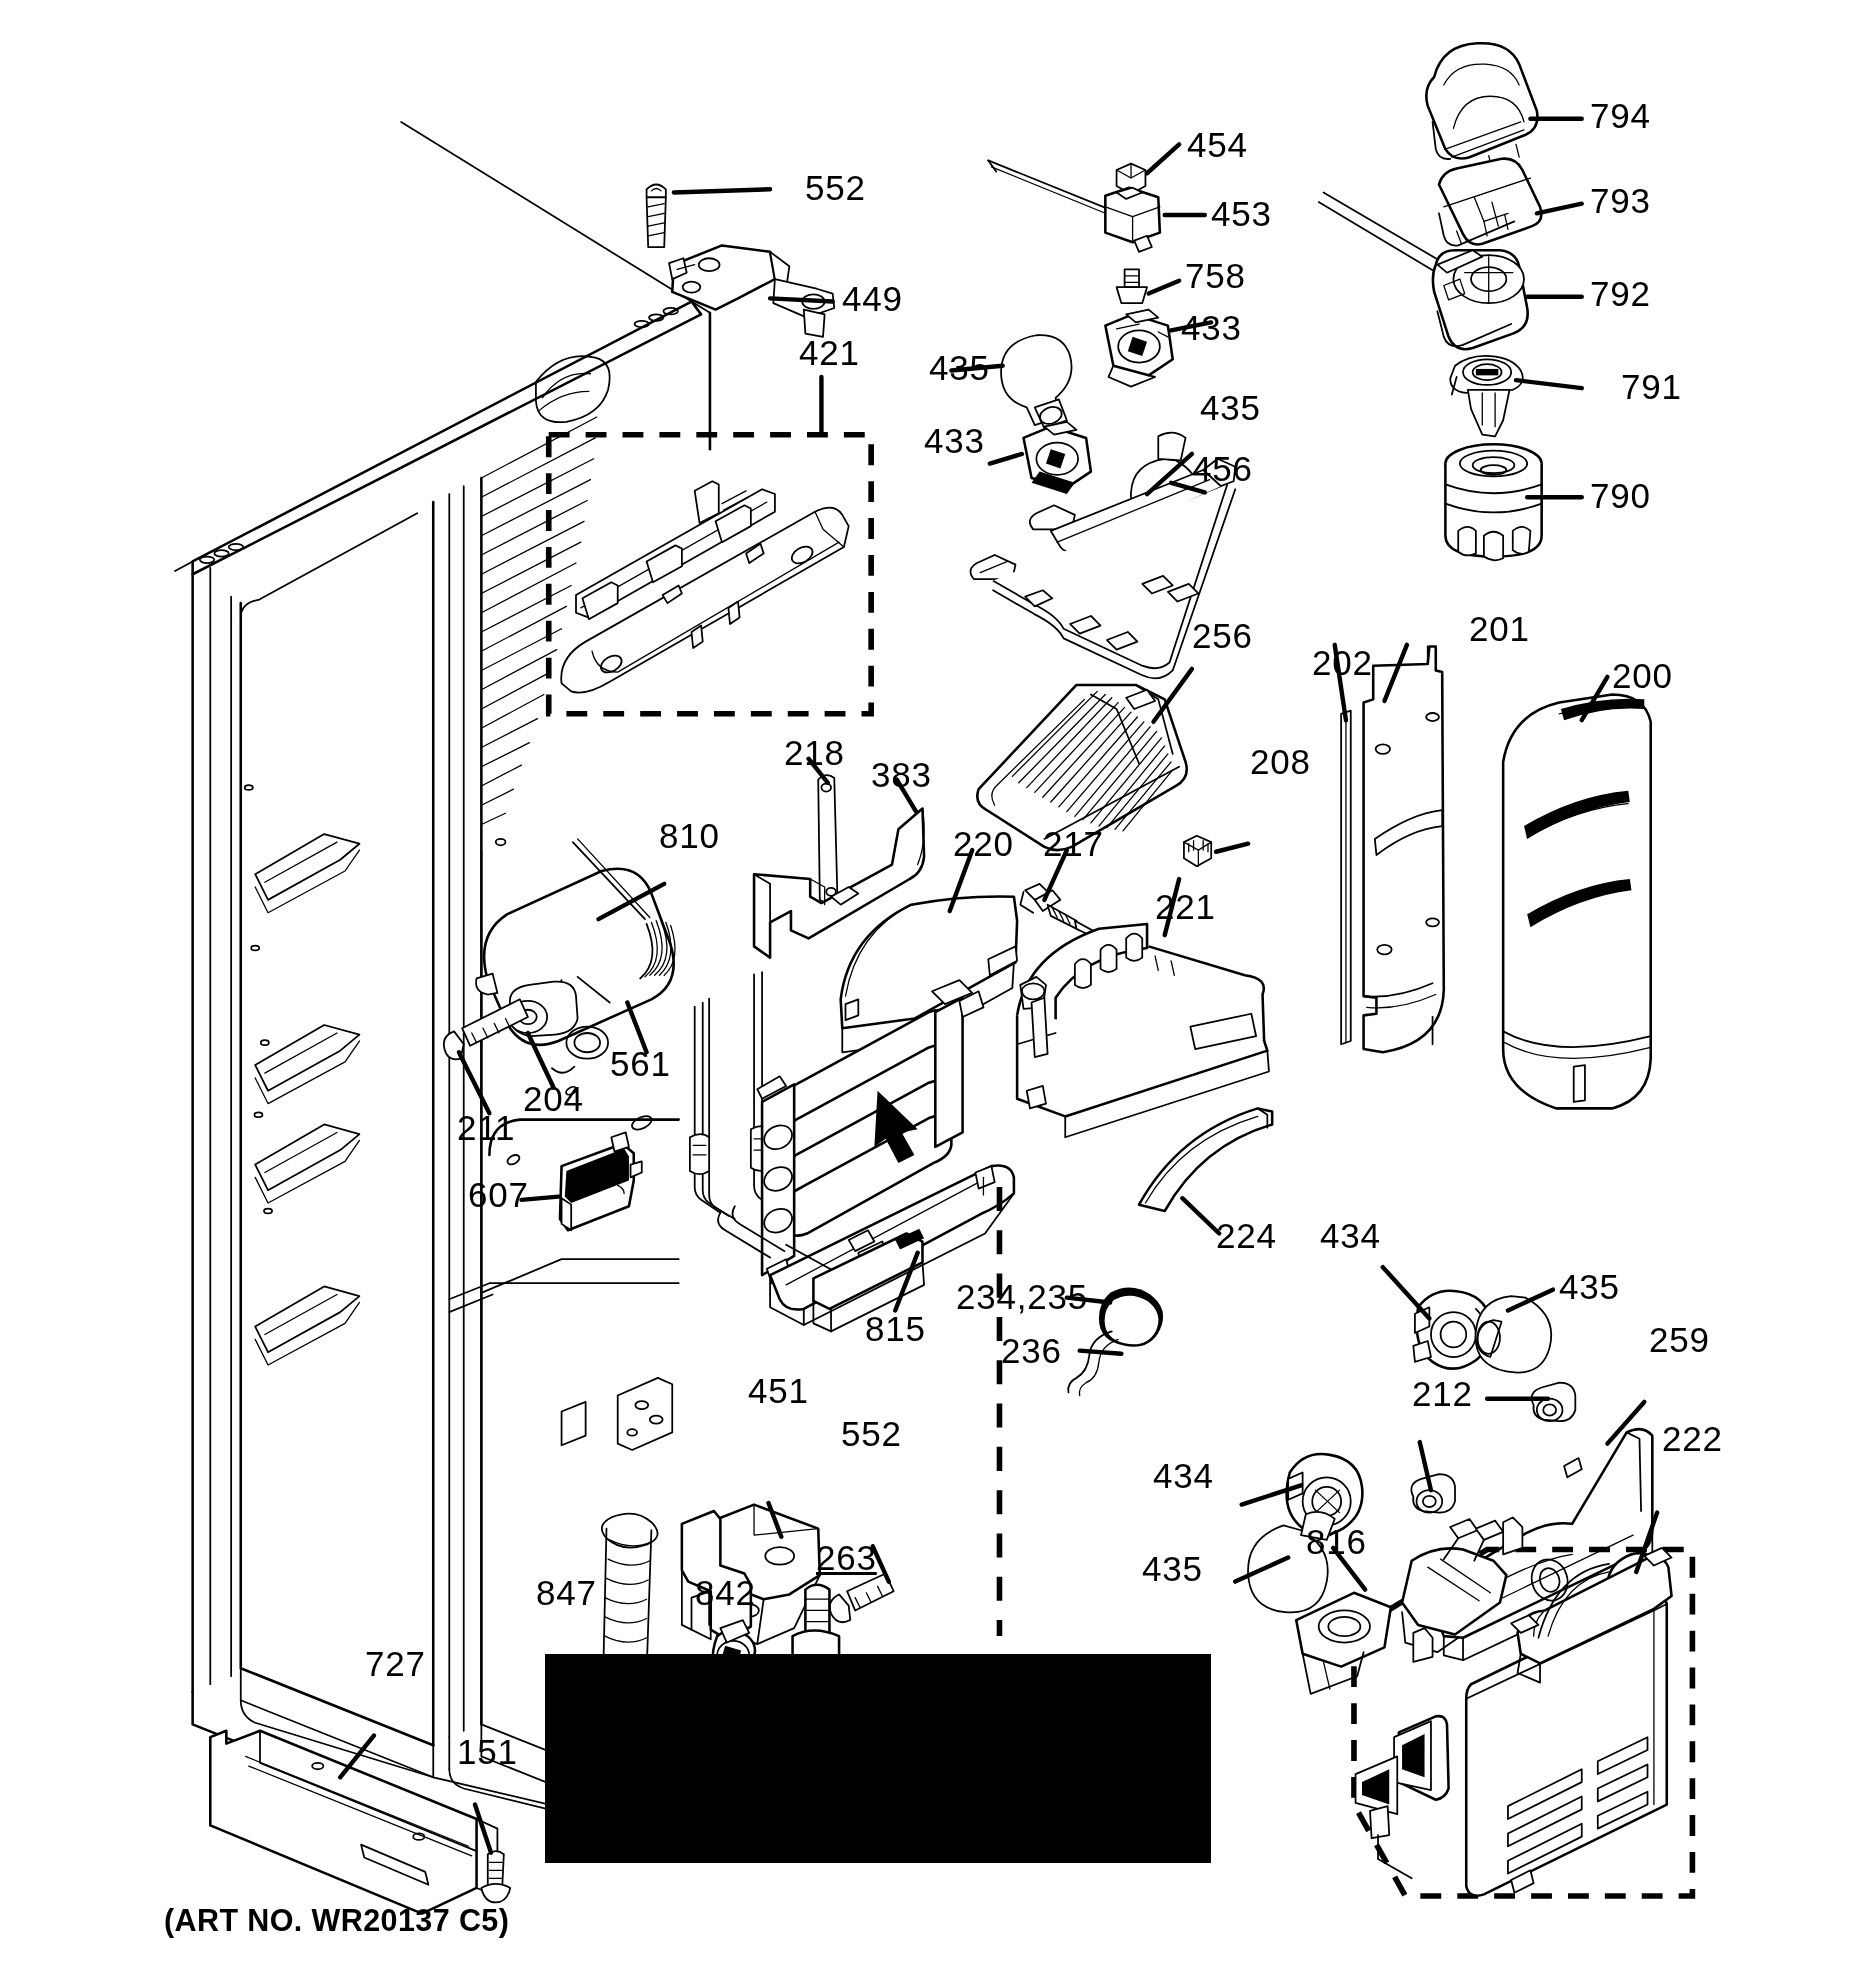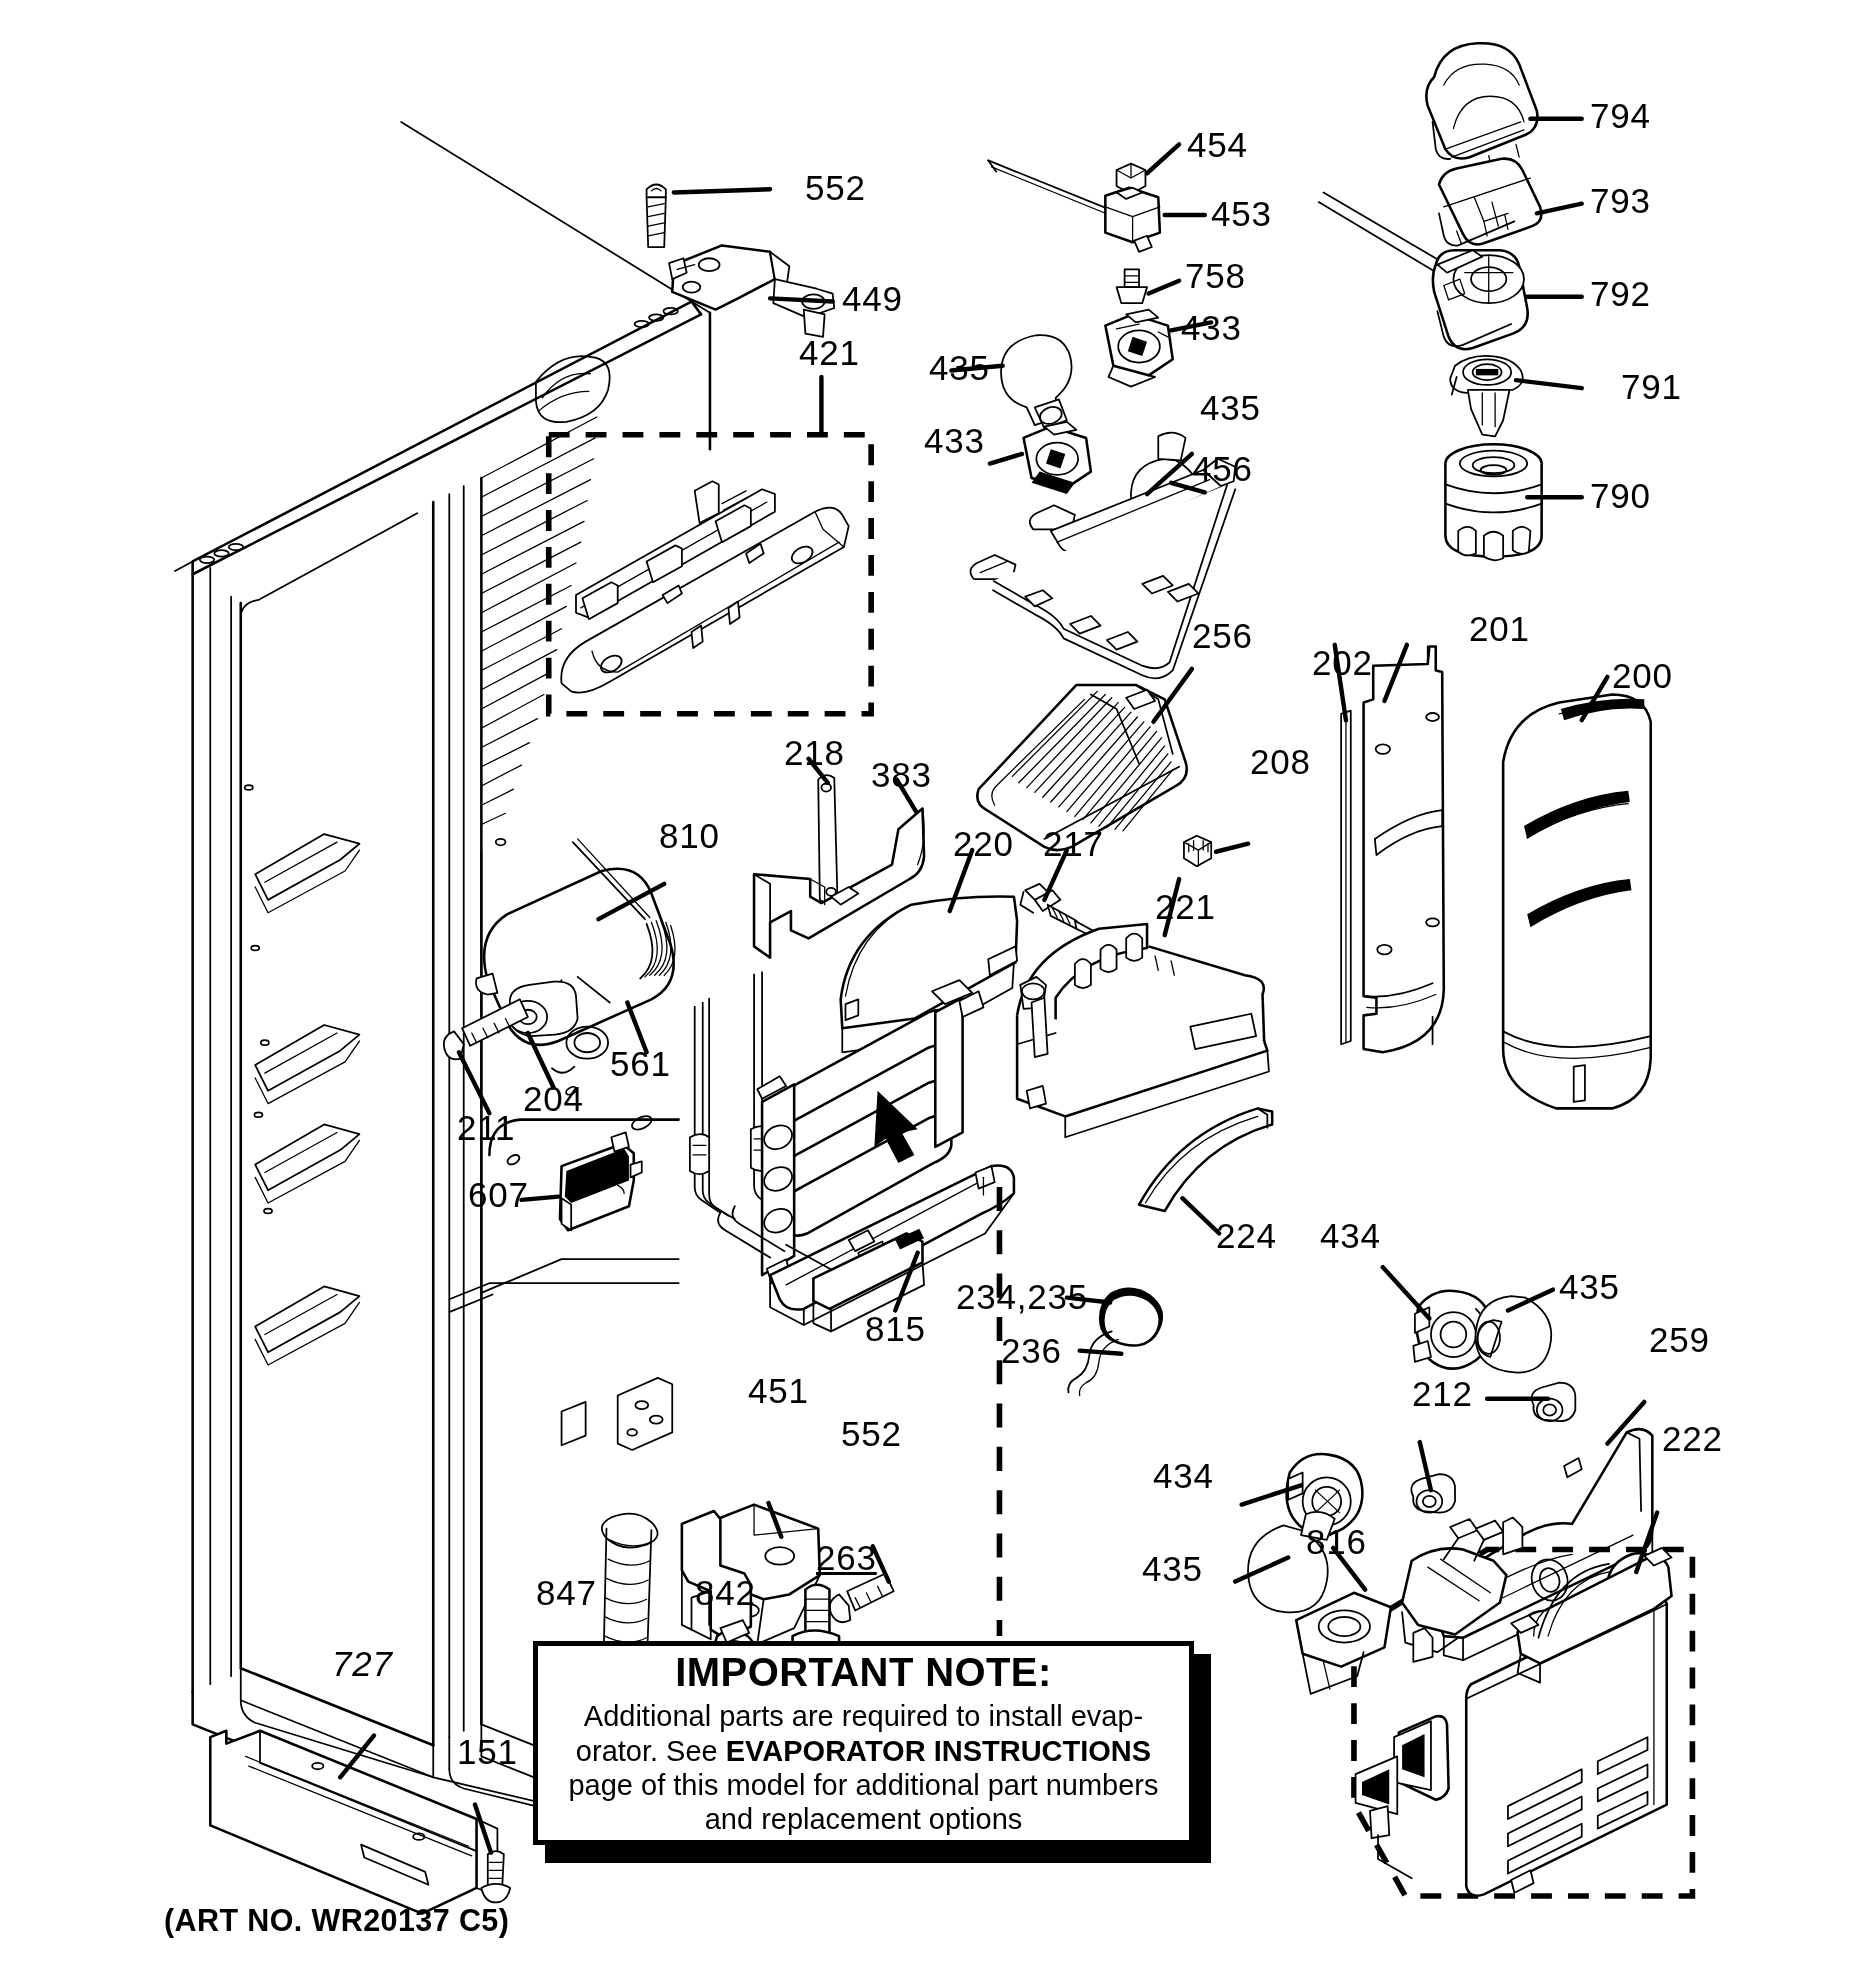--- a/index.html
+++ b/index.html
@@ -834,28 +834,21 @@
   <div class="callout" style="left:1412px;top:1376px;">212</div>
   <div class="callout" style="left:1662px;top:1421px;">222</div>
   <div class="callout" style="left:1153px;top:1458px;">434</div>
   <div class="callout" style="left:1142px;top:1551px;">435</div>
   <div class="callout" style="left:1306px;top:1524px;">816</div>
   <div class="callout" style="left:748px;top:1373px;">451</div>
   <div class="callout" style="left:841px;top:1416px;">552</div>
   <div class="callout" style="left:816px;top:1540px;text-decoration:underline;">263</div>
   <div class="callout" style="left:536px;top:1575px;">847</div>
   <div class="callout" style="left:695px;top:1575px;">842</div>
-  <div class="callout" style="left:332px;top:1646px;font-style:italic;">727</div>
+  <div class="callout" style="left:365px;top:1646px;">727</div>
   <div class="callout" style="left:457px;top:1734px;">151</div>
 
   <div id="note-shadow"></div>
-  <div id="note-box">
-    <div id="note-title">IMPORTANT NOTE:</div>
-    <div class="note-line">Additional parts are required to install evap-</div>
-    <div class="note-line"><span>orator.  See </span><b>EVAPORATOR INSTRUCTIONS</b></div>
-    <div class="note-line">page of this model for additional part numbers</div>
-    <div class="note-line">and replacement options</div>
-  </div>
 
   <div id="art-no">(ART NO. WR20137 C5)</div>
 
 </div>
 
 
 </body></html>

